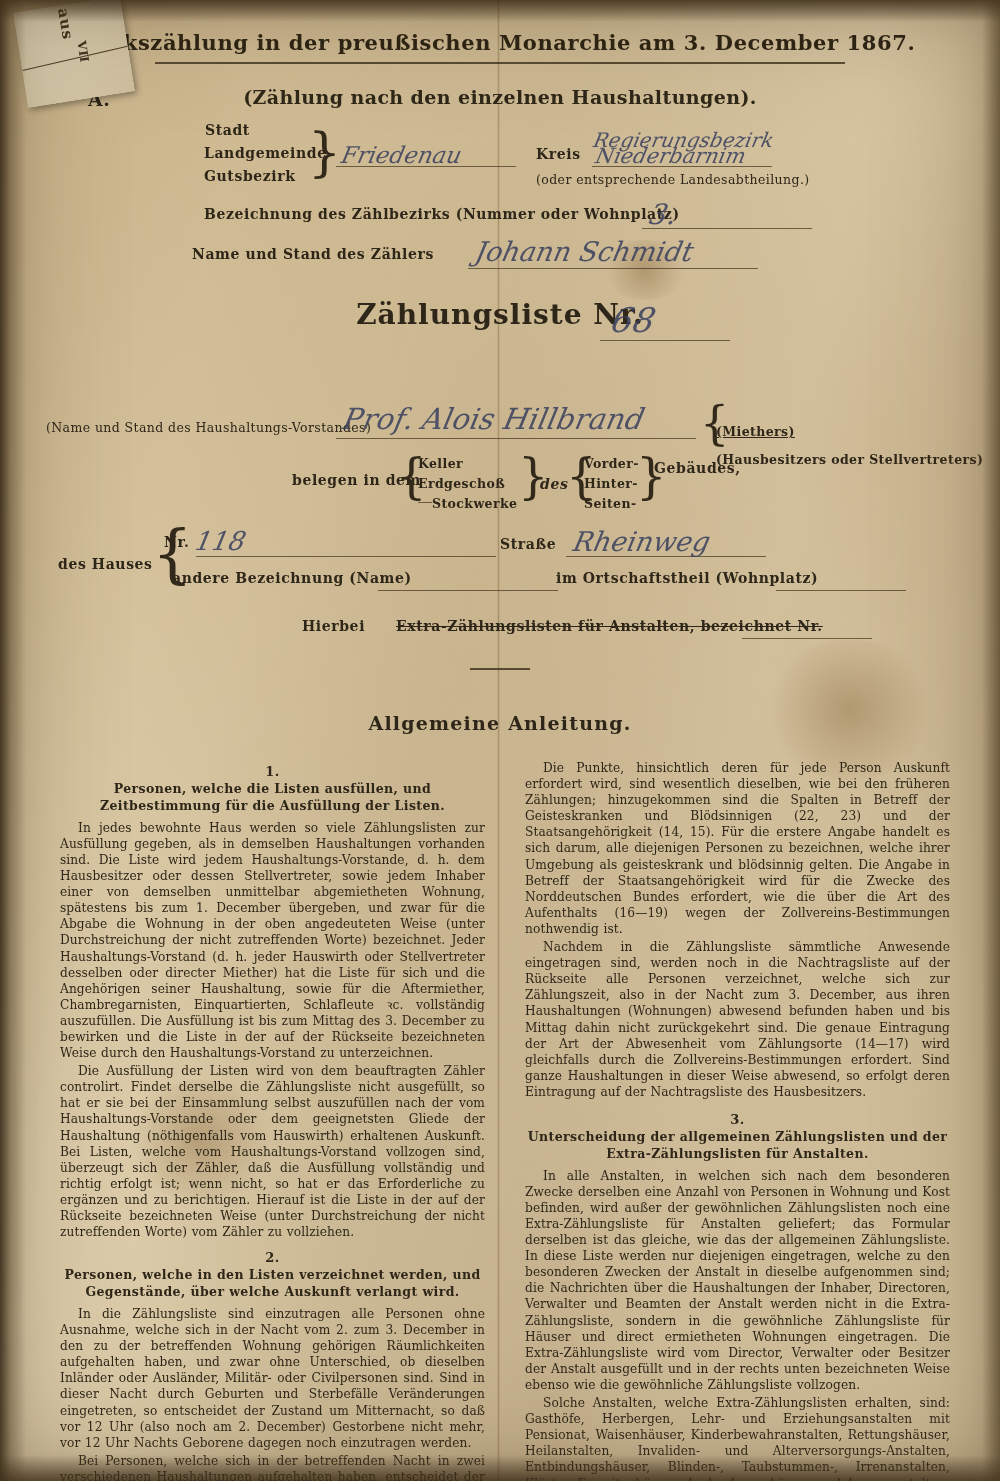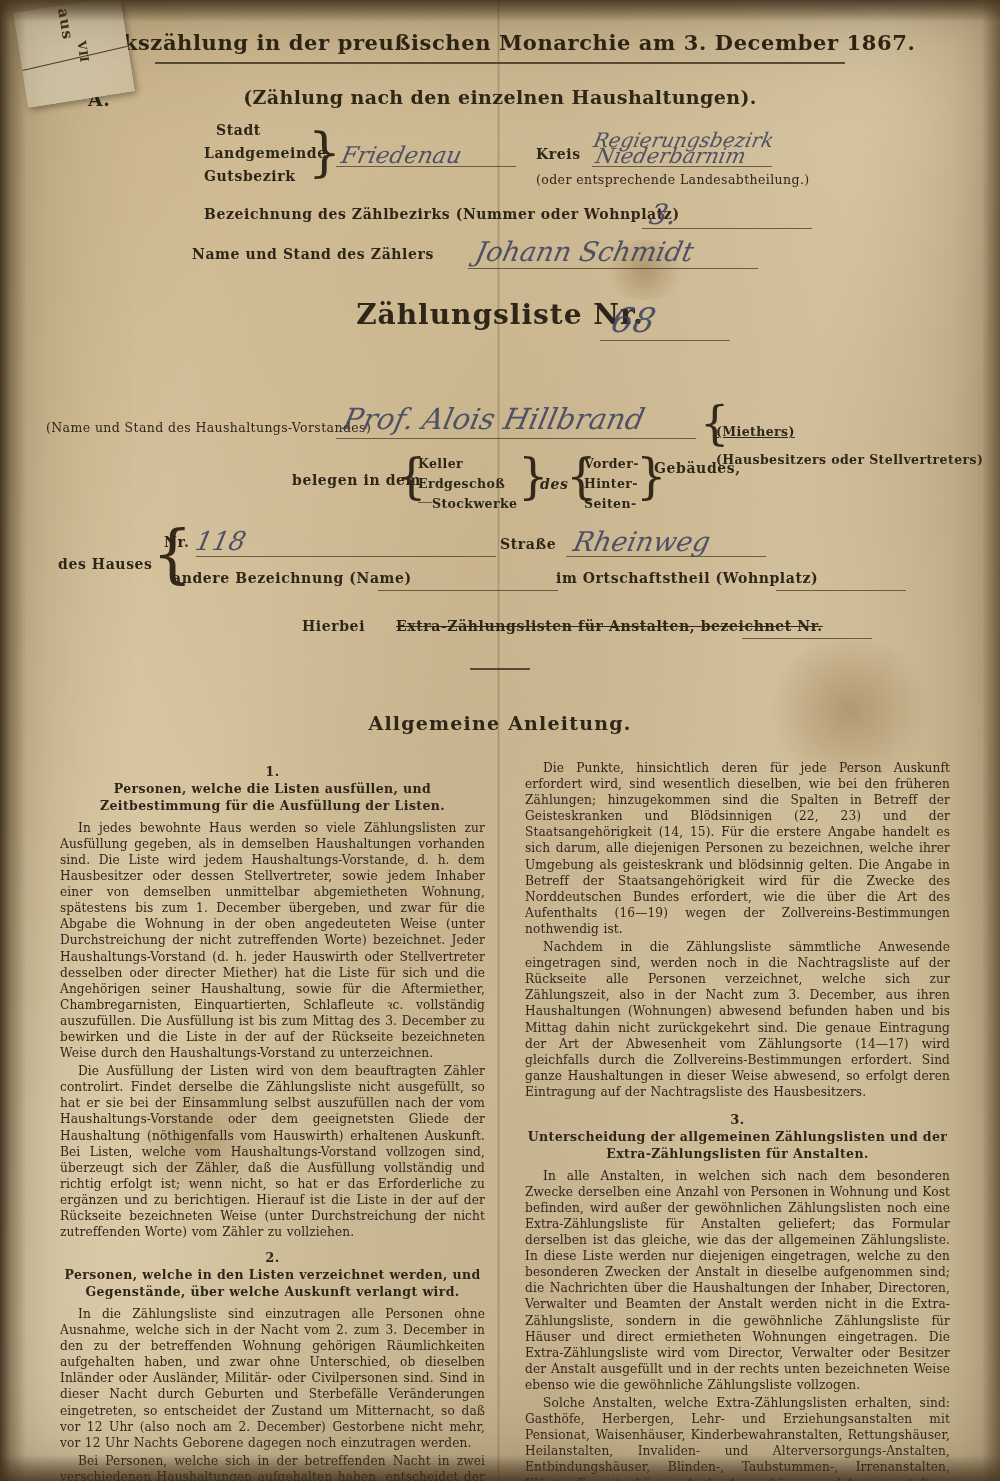--- a/index.html
+++ b/index.html
@@ -135,21 +135,21 @@
 <div class="stain" style="left:760px;top:640px;width:180px;height:140px;"></div>
 
 <div class="sheet">
 
   <div class="title fraktur">Volkszählung in der preußischen Monarchie am 3. December 1867.</div>
   <div class="title-rule"></div>
 
   <div class="sub-a fraktur">A.</div>
   <div class="subtitle fraktur">(Zählung nach den einzelnen Haushaltungen).</div>
 
-  <div class="lbl fraktur" style="left:216px;top:122px;">Stadt</div>
+  <div class="lbl fraktur" style="left:205px;top:122px;">Stadt</div>
   <div class="lbl fraktur" style="left:204px;top:145px;">Landgemeinde</div>
   <div class="lbl fraktur" style="left:204px;top:168px;">Gutsbezirk</div>
   <div class="brace" style="left:308px;top:126px;font-size:52px;">}</div>
   <div class="rule" style="left:336px;top:166px;width:180px;"></div>
   <div class="hand ink" style="left:342px;top:142px;font-size:23px;">Friedenau</div>
 
   <div class="lbl fraktur" style="left:536px;top:146px;">Kreis</div>
   <div class="rule" style="left:592px;top:166px;width:180px;"></div>
   <div class="hand ink" style="left:594px;top:128px;font-size:20px;">Regierungsbezirk</div>
   <div class="hand ink" style="left:596px;top:144px;font-size:21px;">Niederbarnim</div>

